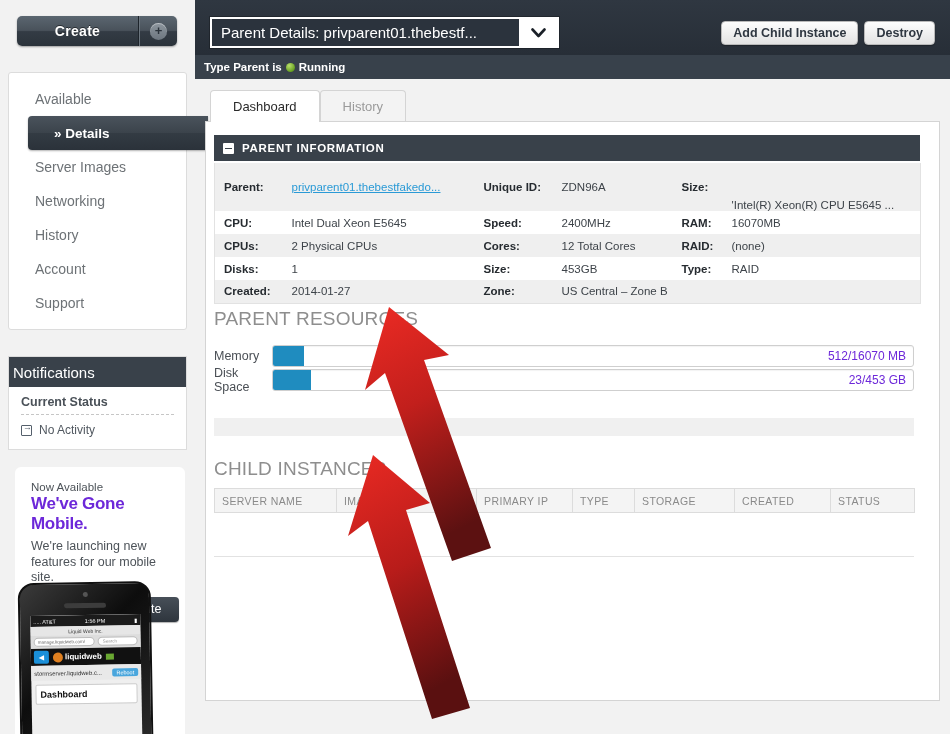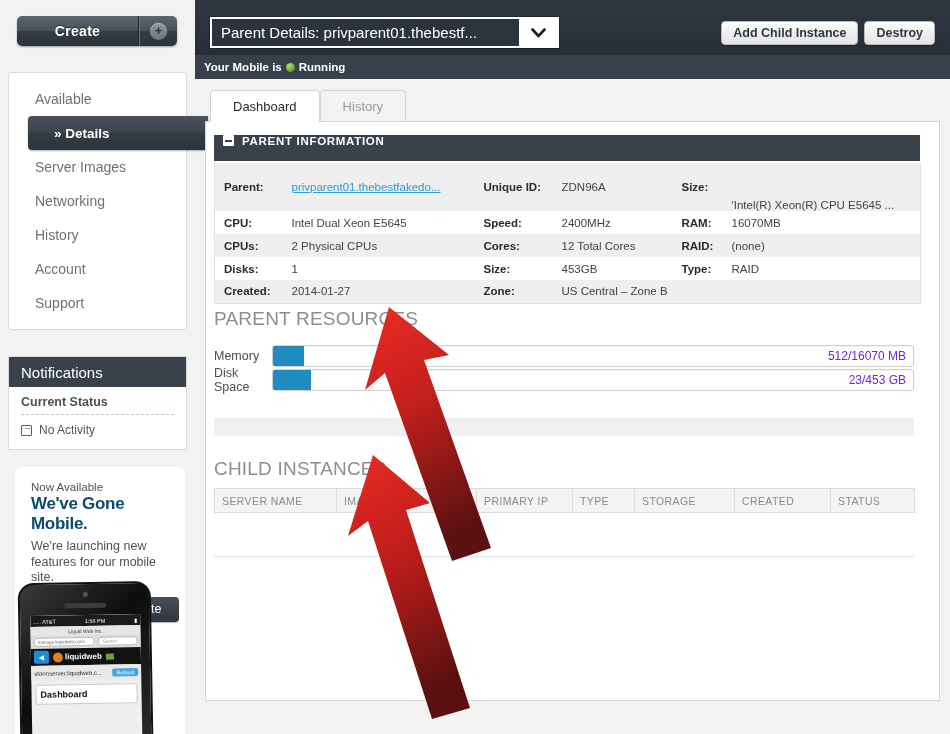--- a/index.html
+++ b/index.html
@@ -63,21 +63,21 @@
     box-shadow: 0 1px 2px rgba(0,0,0,.3);
     font-size: 13.5px;
   }
 
   .notif-panel {
     position: absolute; left: 8px; top: 356px; width: 179px;
     background: #fff; border: 1px solid #dcdcdc;
   }
   .notif-head {
     background: #39414a; color: #fff; height: 30px;
-    display: flex; align-items: center; padding-left: 12px;
+    display: flex; align-items: center; padding-left: 4px;
     font-size: 15px;
   }
   .notif-body { padding: 8px 12px 12px 12px; }
   .notif-status {
     font-size: 12.5px; font-weight: bold; color: #4a5158;
     padding-bottom: 5px; border-bottom: 1px dashed #c6c6c6;
   }
   .notif-row { display: flex; align-items: center; gap: 7px; margin-top: 8px; }
   .notif-ico {
     width: 11px; height: 11px; border: 1px solid #55606c; border-radius: 1px;
@@ -88,21 +88,21 @@
     font-size: 9px; color: #55606c; width: 11px; text-align: center; line-height: 11px;
   }
   .notif-text { font-size: 12px; color: #515860; }
 
   .promo {
     position: absolute; left: 15px; top: 467px; width: 170px; height: 267px;
     background: #fff; border-radius: 6px 6px 0 0;
     padding: 14px 16px 0 16px; overflow: hidden;
   }
   .promo-kicker { font-size: 11.5px; color: #4d5359; }
-  .promo-title { font-size: 17px; font-weight: bold; color: #0c4a6e; margin-top: 1px; letter-spacing: -.3px; }
+  .promo-title { font-size: 17px; font-weight: bold; color: #6d28d9; margin-top: 1px; letter-spacing: -.3px; }
   .promo-text { font-size: 12.5px; color: #4d5359; line-height: 1.25; margin-top: 5px; }
   .promo-btn {
     margin-top: 11px; height: 25px; width: 148px;
     background: linear-gradient(to bottom,#474f58,#2e353d);
     border-radius: 4px; color: #fff; font-size: 12.5px;
     display: flex; align-items: center; justify-content: center;
     box-shadow: 0 1px 1px rgba(0,0,0,.3);
   }
 
   
@@ -186,21 +186,21 @@
   .tab.active { background: #fff; color: #2a2a2a; border-color: #d4d4d4; position: relative; z-index: 3; }
 
   .panel {
     position: absolute; left: 10px; top: 121px; width: 735px; height: 580px;
     background: #fff; border: 1px solid #d4d4d4;
   }
 
   .sec-head {
     position: absolute; left: 8px; top: 13px; width: 706px; height: 26px;
     background: #39414a; color: #fff;
-    display: flex; align-items: flex-start; gap: 8px; padding-left: 9px;
+    display: flex; align-items: center; gap: 8px; padding-left: 9px;
     font-size: 11.5px; font-weight: bold; letter-spacing: .7px;
   }
   .collapse-box {
     width: 11px; height: 11px; background: #fff; position: relative; border-radius: 1px;
   }
   .collapse-box::after {
     content: ""; position: absolute; left: 2px; top: 5px; width: 7px; height: 1.5px; background: #39414a;
   }
 
   .info-table {
@@ -341,21 +341,21 @@
             </svg>
         </div>
       </div>
       <div class="topbtns">
         <div class="tbtn">Add Child Instance</div>
         <div class="tbtn">Destroy</div>
       </div>
     </div>
 
     <div class="statusbar">
-      <span>Your Mobile is</span>
+      <span>Type Parent is</span>
       <span class="led"></span>
       <span>Running</span>
     </div>
 
     <div class="tabs">
       <div class="tab active">Dashboard</div>
       <div class="tab">History</div>
     </div>
 
     <div class="panel">

